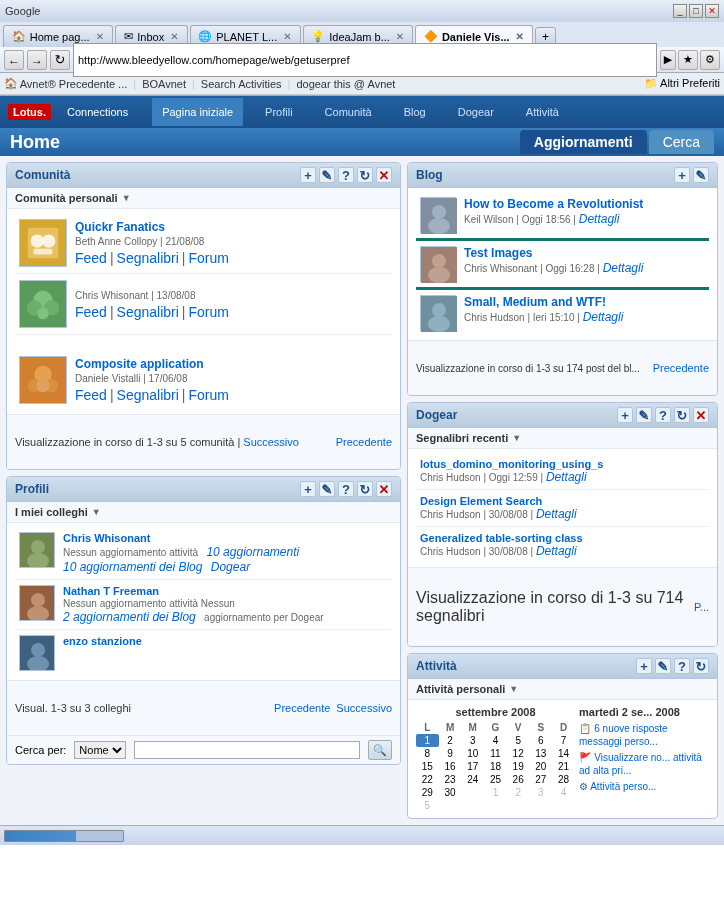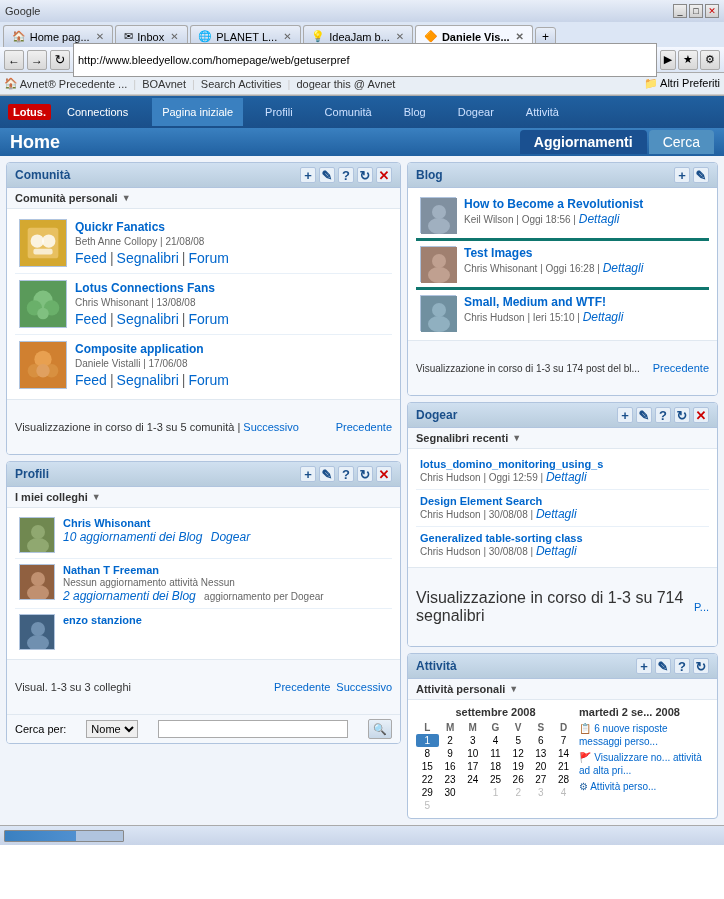--- a/index.html
+++ b/index.html
@@ -57,21 +57,21 @@
     .panel-action-btn { color: #1a4f8a; font-size: 13px; cursor: pointer; width: 16px; height: 16px; display: flex; align-items: center; justify-content: center; border: 1px solid #b0c4de; background: #e8f0f8; border-radius: 2px; font-weight: bold; }
     .panel-action-btn.close { color: #cc0000; }
 
     .panel-subheader { padding: 4px 8px; display: flex; align-items: center; gap: 4px; font-weight: bold; font-size: 11px; color: #333; border-bottom: 1px solid #e0e8f0; background: #f5f8fc; }
     .dropdown-arrow { font-size: 9px; color: #666; }
 
     .panel-body { padding: 4px 8px; }
 
     
     .community-item { display: flex; gap: 8px; padding: 6px 4px; border-bottom: 1px solid #e8f0f8; align-items: center; }
-    .community-item:last-child { border-bottom: none; }
+    .community-item:last-child { border-bottom: none; margin-top: 15px; }
     .community-thumb { width: 48px; height: 48px; background: #e0e8f0; border: 1px solid #b0c4de; flex-shrink: 0; display: flex; align-items: center; justify-content: center; overflow: hidden; }
     .community-info { flex: 1; }
     .community-name { color: #0066cc; font-weight: bold; font-size: 12px; cursor: pointer; }
     .community-meta { color: #666; font-size: 10px; margin-top: 2px; }
     .community-links { display: flex; gap: 0; margin-top: 3px; font-size: 14px; }
     .community-link { color: #0066cc; cursor: pointer; }
     .community-sep { color: #666; margin: 0 3px; }
 
     .panel-footer { padding: 21px 8px; border-top: 1px solid #e0e8f0; background: #f5f8fc; font-size: 11px; color: #333; display: flex; justify-content: space-between; align-items: center; }
     .panel-footer-link { color: #0066cc; cursor: pointer; }
@@ -106,21 +106,21 @@
     .calendar-table th { color: #666; text-align: center; padding: 1px 2px; }
     .calendar-table td { text-align: center; padding: 1px 2px; cursor: pointer; }
     .calendar-table td.today { background: #3a80c0; color: white; border-radius: 2px; }
     .calendar-table td.other-month { color: #bbb; }
 
     .activity-section { width: 130px; font-size: 10px; color: #333; }
     .activity-date-header { font-weight: bold; font-size: 11px; margin-bottom: 4px; }
     .activity-item-link { color: #0066cc; cursor: pointer; display: block; margin-bottom: 3px; font-size: 10px; line-height: 1.3; }
 
     
-    .search-bar { display: flex; align-items: center; gap: 20px; padding: 4px 8px; border-top: 1px solid #e0e8f0; background: #f5f8fc; }
+    .search-bar { display: flex; align-items: center; gap: 8px; padding: 4px 8px; border-top: 1px solid #e0e8f0; background: #f5f8fc; }
     .search-select { height: 18px; font-size: 11px; border: 1px solid #aaa; }
     .search-input { flex: 1; height: 18px; border: 1px solid #aaa; padding: 1px 3px; font-size: 11px; }
     .search-btn { width: 24px; height: 20px; background: linear-gradient(to bottom, #e8f0f8, #c8d8e8); border: 1px solid #aaa; cursor: pointer; display: flex; align-items: center; justify-content: center; border-radius: 2px; }
 
     
     .bottom-bar { background: linear-gradient(to bottom, #dce6f5, #c8d4e8); height: 20px; border-top: 1px solid #aaa; display: flex; align-items: center; padding: 0 4px; }
     .progress-bar { height: 12px; width: 120px; background: #b0c4de; border: 1px solid #888; border-radius: 1px; }
     .progress-fill { height: 100%; width: 60%; background: linear-gradient(to right, #3a80c0, #5090d0); }
 
     
@@ -285,21 +285,20 @@
             <div class="community-thumb thumb-lotus">
               <svg width="48" height="48" viewBox="0 0 48 48">
                 <rect width="48" height="48" fill="#5a9a5a"></rect>
                 <circle cx="24" cy="20" r="10" fill="#7fc07f"></circle>
                 <circle cx="15" cy="28" r="8" fill="#6ab06a"></circle>
                 <circle cx="33" cy="28" r="8" fill="#6ab06a"></circle>
                 <circle cx="24" cy="34" r="6" fill="#80c080"></circle>
               </svg>
             </div>
             <div class="community-info">
-              <div class="community-name">Lotus Connections Fans</div>
               <div class="community-meta">Chris Whisonant | 13/08/08</div>
               <div class="community-links">
                 <span class="community-link">Feed</span>
                 <span class="community-sep"> | </span>
                 <span class="community-link">Segnalibri</span>
                 <span class="community-sep"> | </span>
                 <span class="community-link">Forum</span>
               </div>
             </div>
           </div>
@@ -357,20 +356,25 @@
           <div class="profile-item">
             <div class="profile-avatar profile-chris">
               <svg width="36" height="36" viewBox="0 0 36 36">
                 <rect width="36" height="36" fill="#708850"></rect>
                 <circle cx="18" cy="14" r="7" fill="#90a870"></circle>
                 <ellipse cx="18" cy="28" rx="11" ry="8" fill="#90a870"></ellipse>
               </svg>
             </div>
             <div class="profile-info">
               <div class="profile-name">Chris Whisonant</div>
+              <div class="profile-meta">
+                <span>Nessun aggiornamento attività</span>
+                <span>&nbsp;</span>
+                <span class="profile-link">10 aggiornamenti</span>
+              </div>
               <div class="profile-meta">
                 <span class="profile-link">10 aggiornamenti dei Blog</span>
                 <span>&nbsp;</span>
                 <span class="profile-link">Dogear</span>
               </div>
             </div>
           </div>
 
           <div class="profile-item">
             <div class="profile-avatar profile-nathan">

